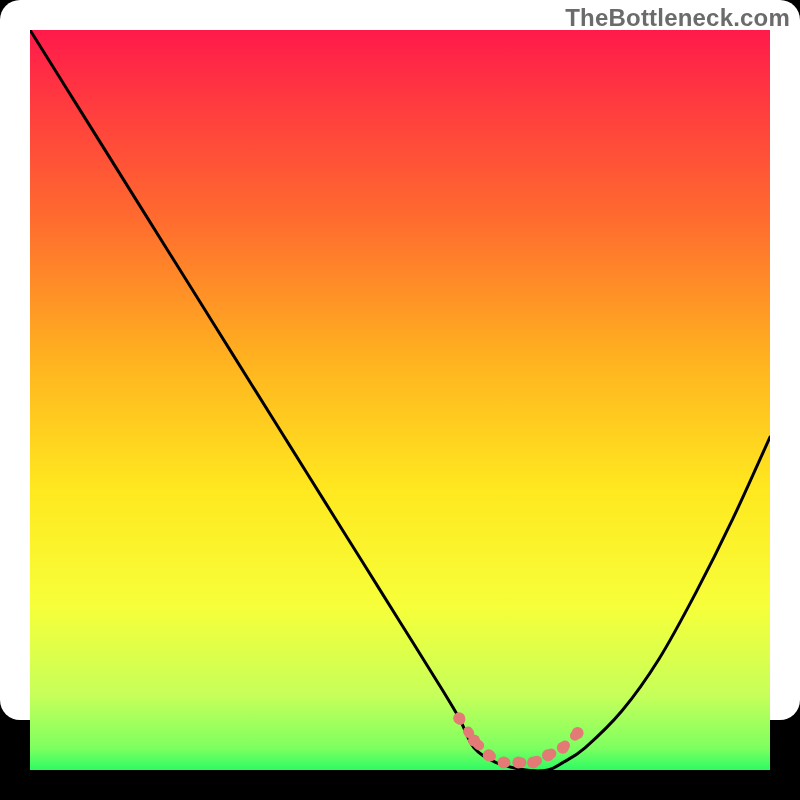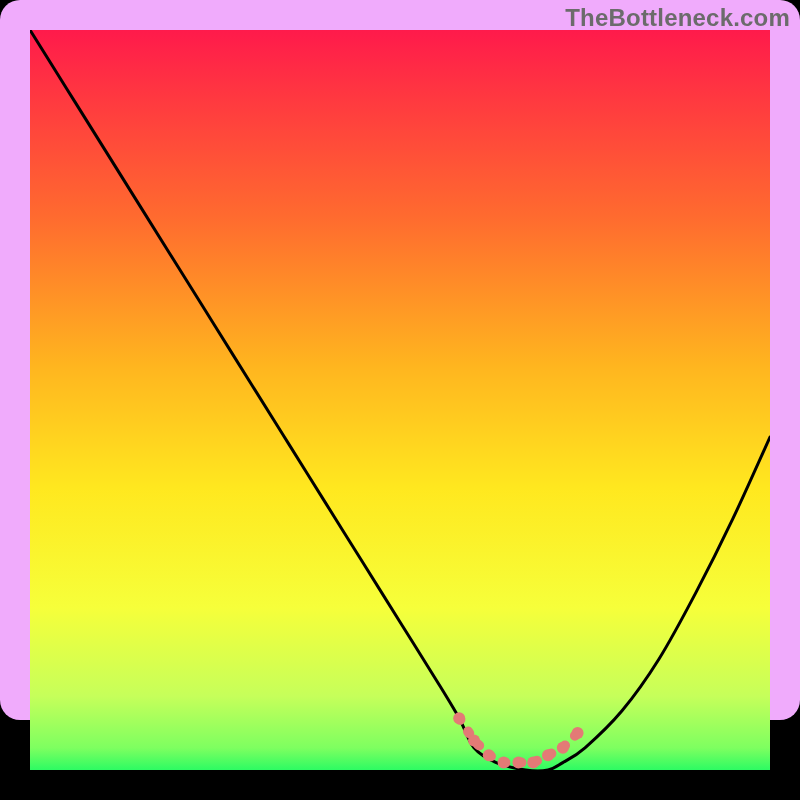--- a/index.html
+++ b/index.html
@@ -7,21 +7,21 @@
     padding: 0;
     width: 800px;
     height: 800px;
     background: #000;
     overflow: hidden;
   }
   .outer {
     position: relative;
     width: 800px;
     height: 720px;
-    background: #f0abfc;
+    background: #ffffff;
     border-radius: 20px;
   }
   .watermark {
     position: absolute;
     top: 4px;
     right: 10px;
     font-family: Arial, Helvetica, sans-serif;
     font-size: 24px;
     font-weight: 600;
     color: #6b6b6b;

